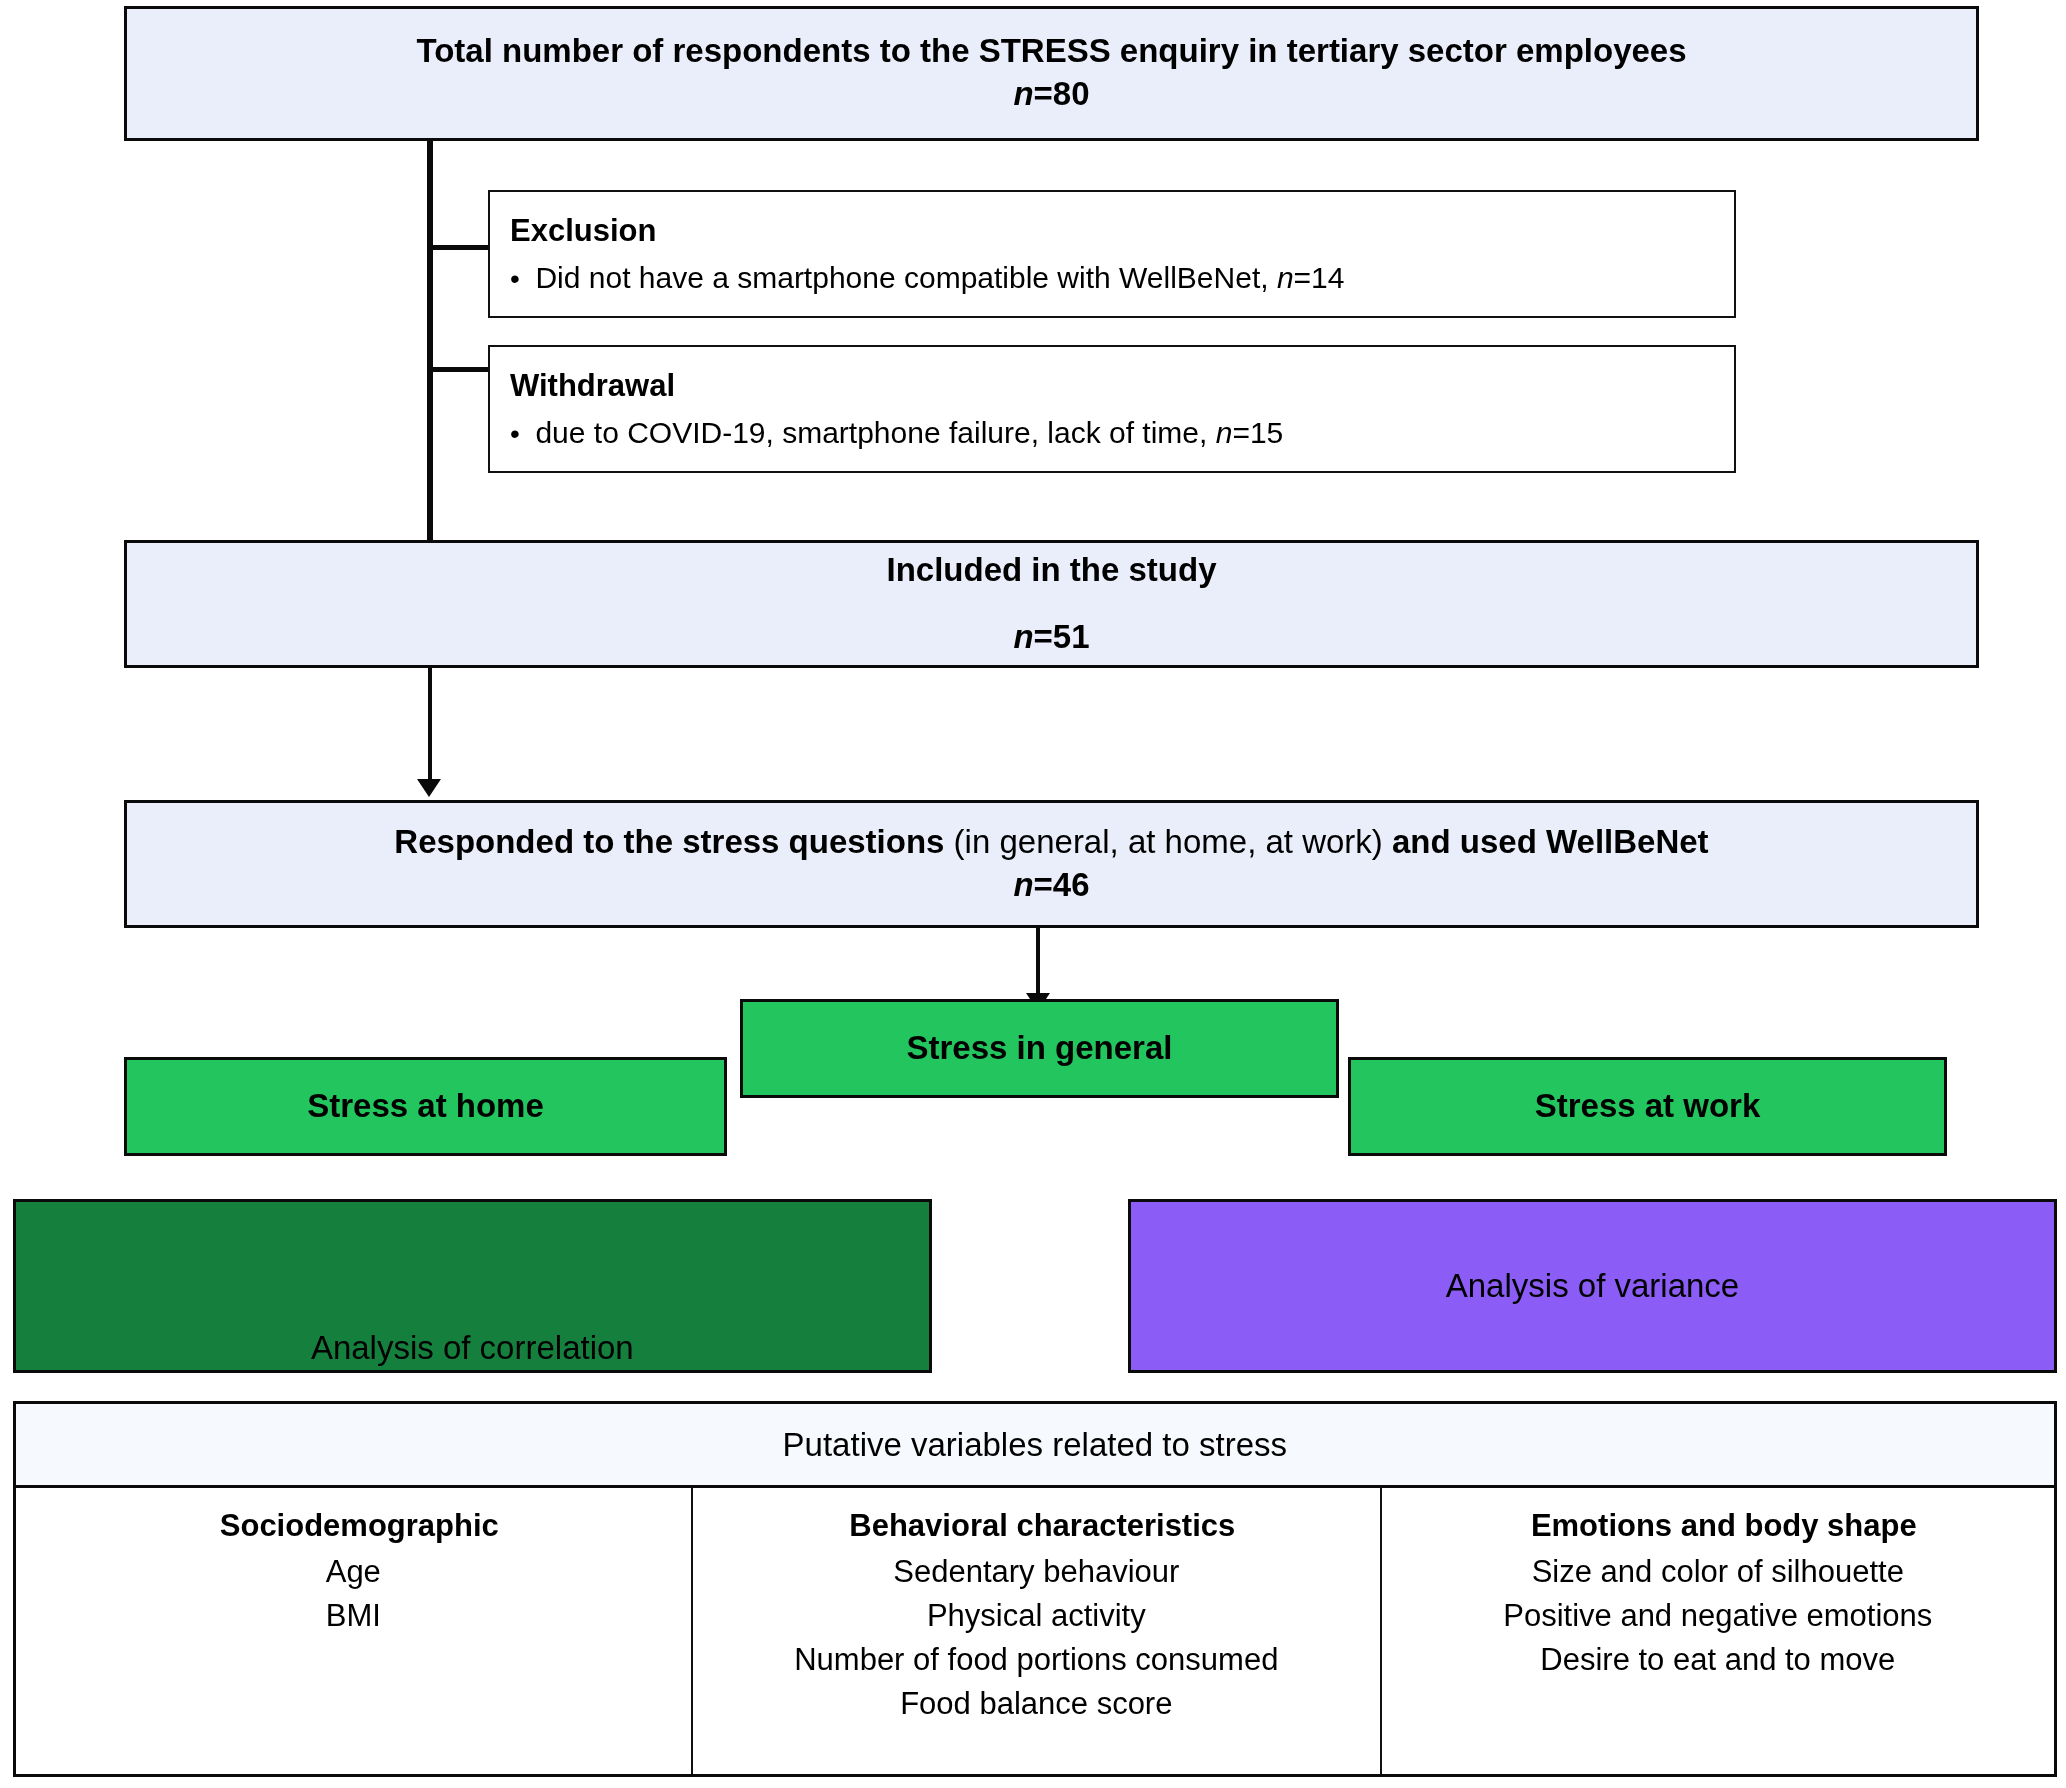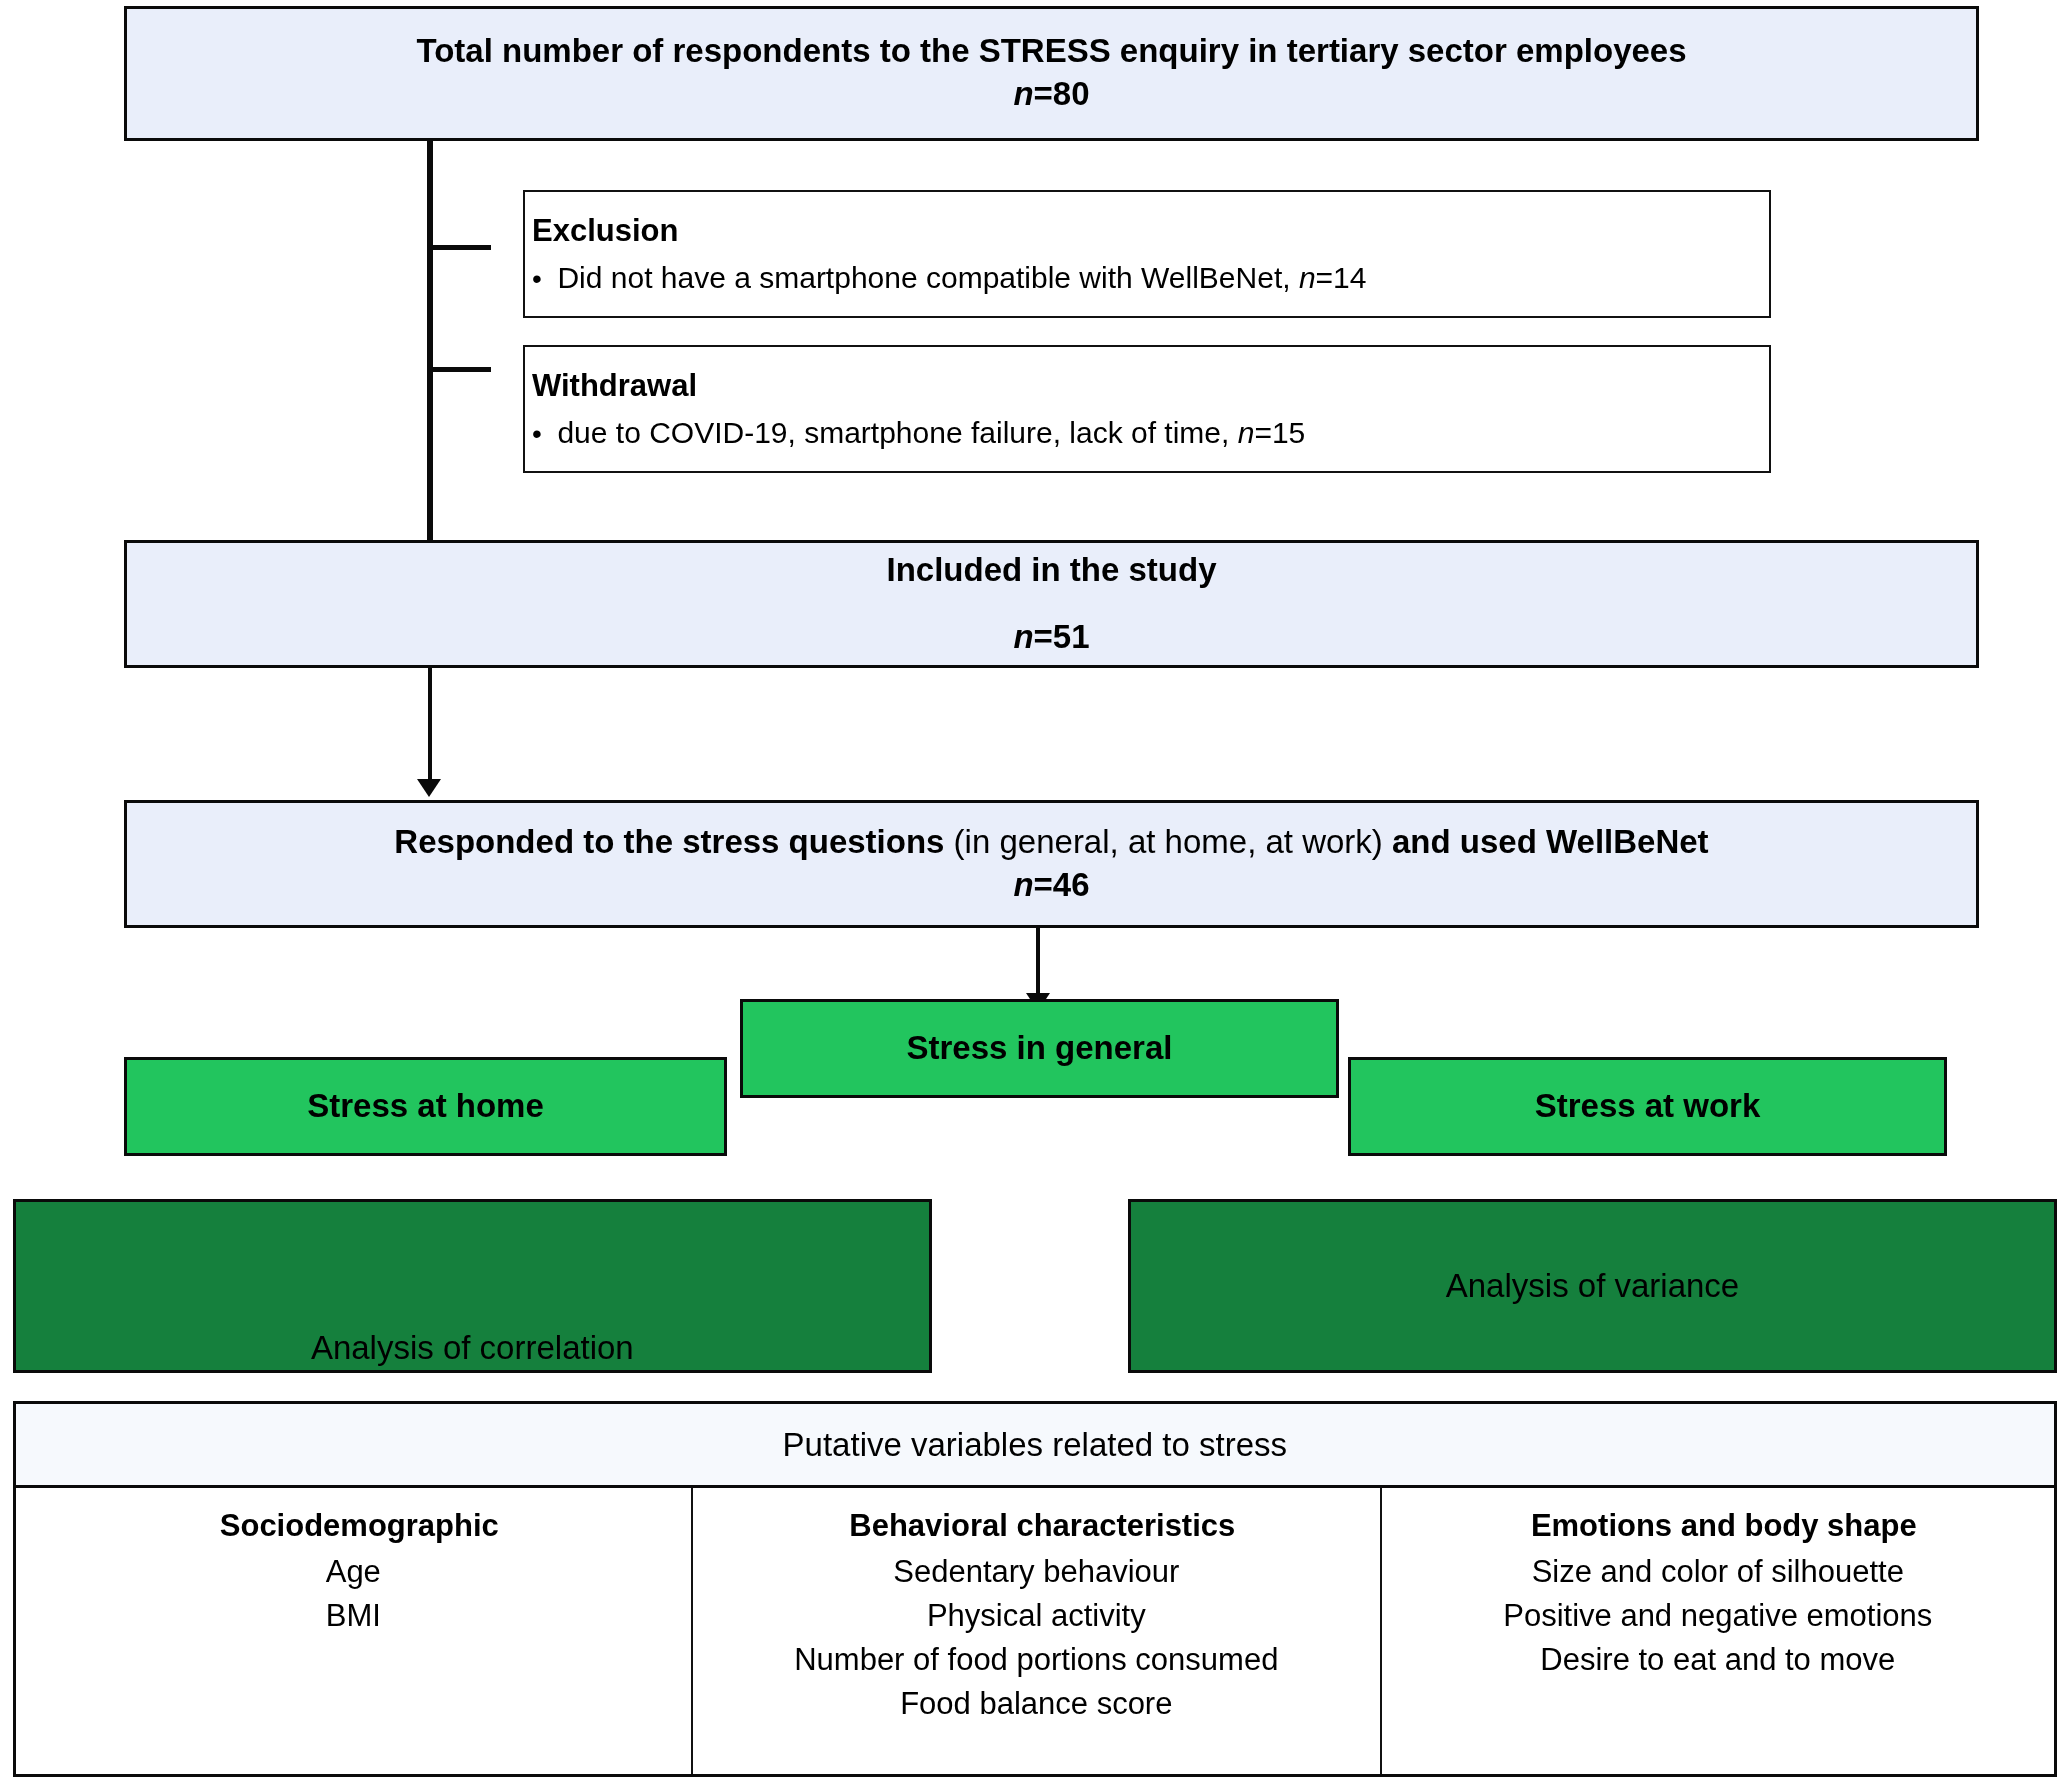--- a/index.html
+++ b/index.html
@@ -39,23 +39,22 @@
     font-weight: bold;
   }
 
   
   .callout {
     background: #ffffff;
     border: 2.8px solid #111111;
     align-items: flex-start;
     justify-content: center;
     text-align: left;
-    padding-left: 7px;
+    padding-left: 20px;
     font-size: 30px;
-    margin-left: 35px;
   }
   .callout .c-title {
     font-weight: bold;
     font-size: 31px;
     margin-bottom: 7px;
   }
   .callout .c-item {
     font-weight: normal;
     display: flex;
     align-items: baseline;
@@ -74,21 +73,21 @@
     font-weight: bold;
   }
 
   
   .analysisbox {
     border: 3.5px solid #0a0a0a;
     font-size: 33px;
     font-weight: normal;
   }
   .gray  { background: #15803d; justify-content: flex-end; }
-  .pink  { background: #15803d; }
+  .pink  { background: #8b5cf6; }
 
   
   #vars-table {
     position: absolute;
     box-sizing: border-box;
     border: 3.5px solid #0a0a0a;
     background: #ffffff;
     display: flex;
     flex-direction: column;
   }

